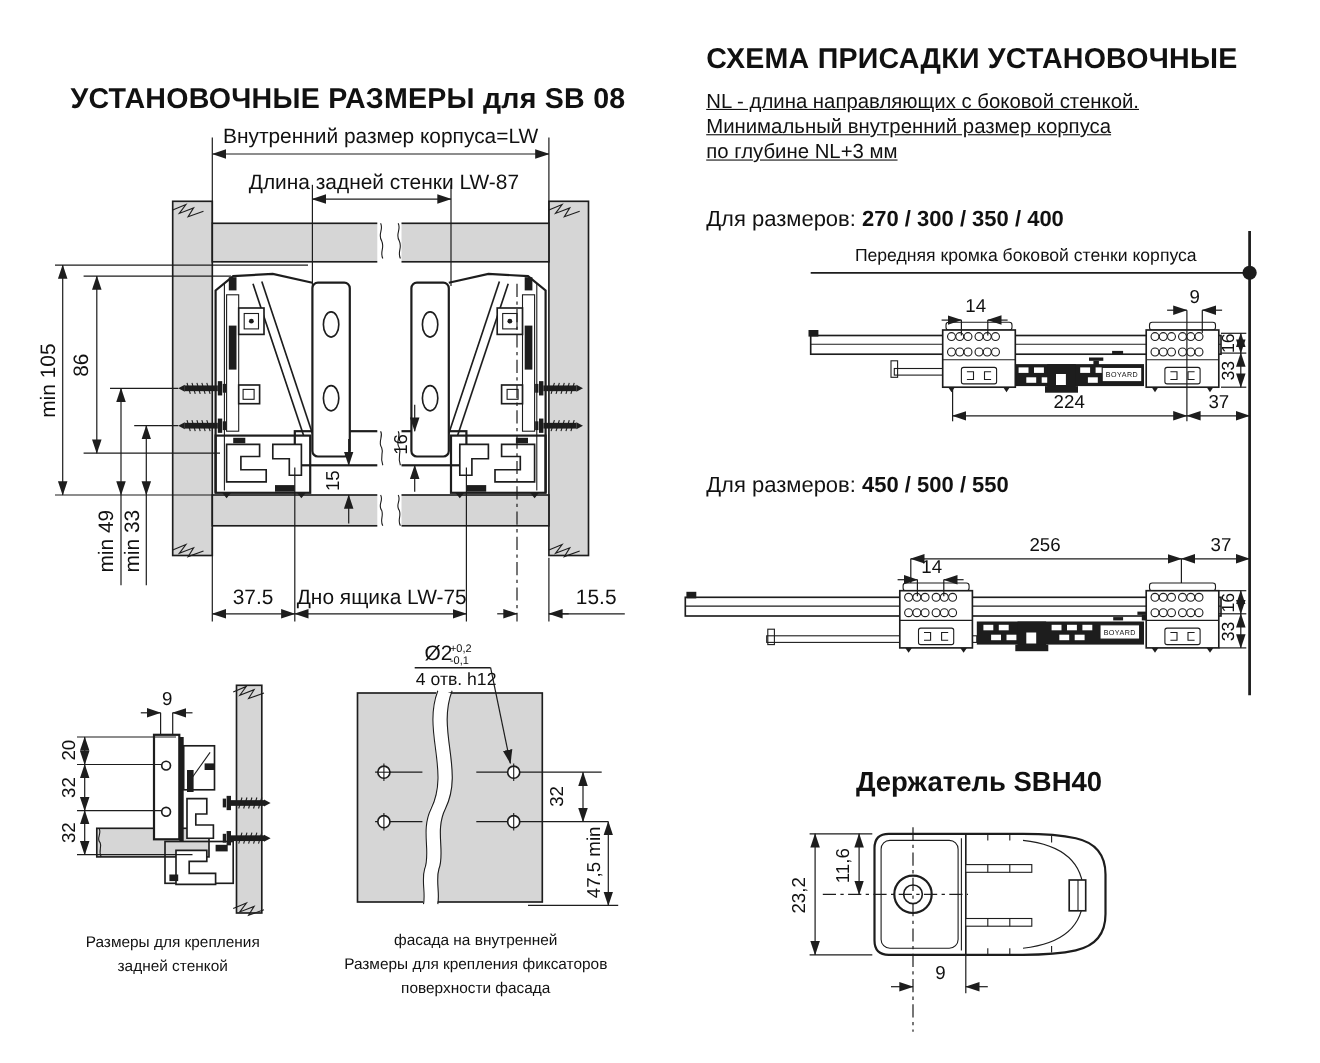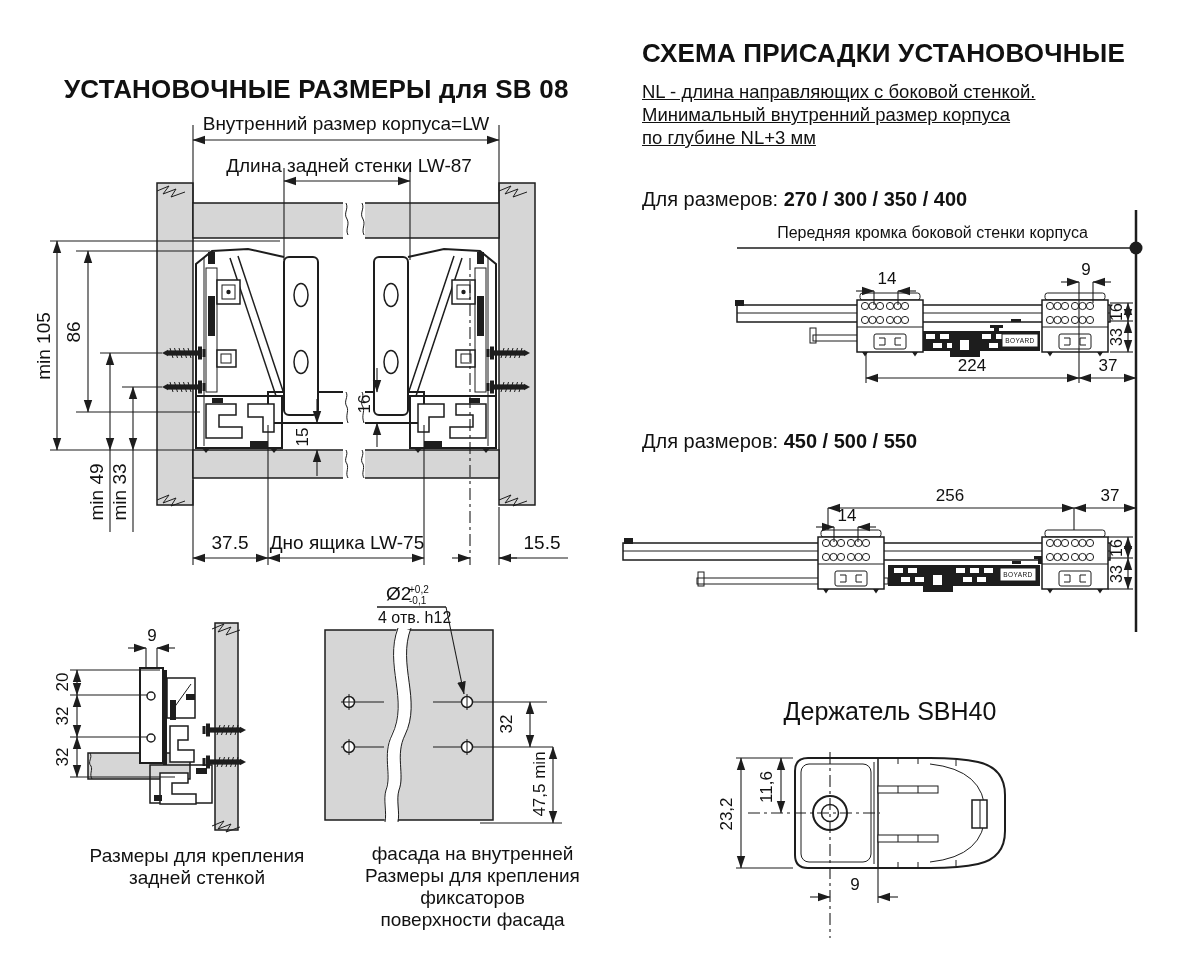--- a/index.html
+++ b/index.html
@@ -3,23 +3,23 @@
 <meta charset="utf-8">
 <style>
   html,body{margin:0;padding:0;background:#fff;}
   .page{position:relative;width:1200px;height:966px;background:#fff;overflow:hidden;
         font-family:"Liberation Sans",sans-serif;color:#111;}
   .abs{position:absolute;}
   .h1{font-size:26px;font-weight:bold;white-space:nowrap;letter-spacing:.2px;}
   .note{font-size:18.5px;line-height:23px;white-space:nowrap;}
   .sizes{font-size:20px;white-space:nowrap;}
   .sizes b{font-weight:bold;margin-top:16px;}
-  .cap{font-size:19px;line-height:22px;text-align:center;margin-left:40px;}
+  .cap{font-size:14px;line-height:22px;text-align:center;}
   .edge-label{font-size:16px;text-align:center;white-space:nowrap;}
-  .holder-title{font-size:25px;font-weight:normal;text-align:center;white-space:nowrap;}
+  .holder-title{font-size:25px;font-weight:bold;text-align:center;white-space:nowrap;}
   svg{position:absolute;left:0;top:0;}
   svg text{font-family:"Liberation Sans",sans-serif;fill:#111;}
   .t19{font-size:19px;} .t17{font-size:17px;} .t16{font-size:16px;}
   .t10{font-size:10px;} .t6{font-size:6.5px;letter-spacing:.4px;}
   .s2{stroke:#1d1d1d;stroke-width:2;fill:none;}
   .s15{stroke:#1d1d1d;stroke-width:1.5;fill:none;}
   .s1{stroke:#1d1d1d;stroke-width:1;fill:none;}
   .dim{stroke:#1d1d1d;stroke-width:1.1;fill:none;}
   .dimA{marker-start:url(#arw);marker-end:url(#arw);}
   .dimE{marker-end:url(#arw);}

